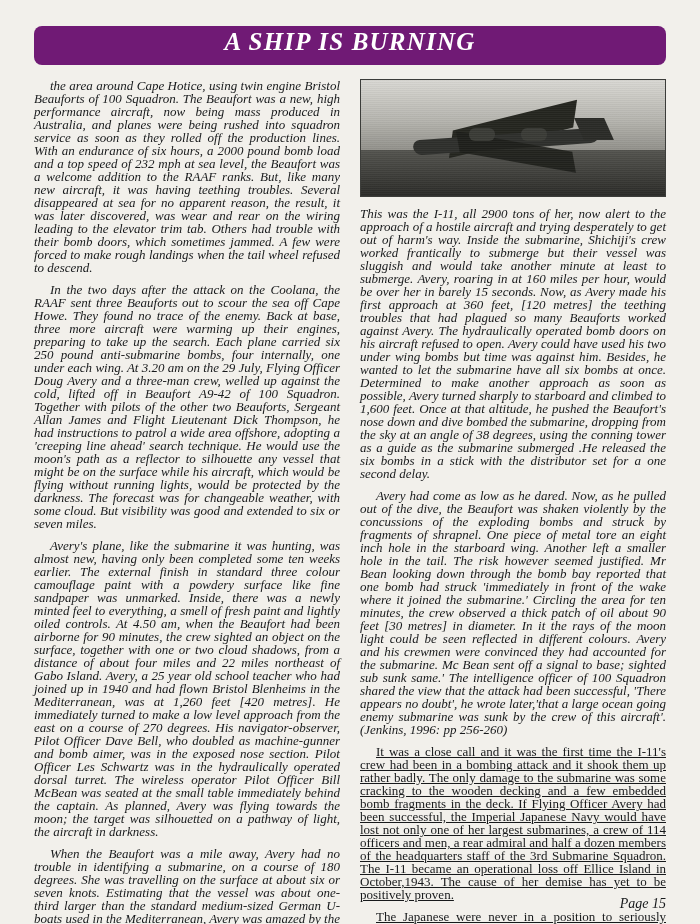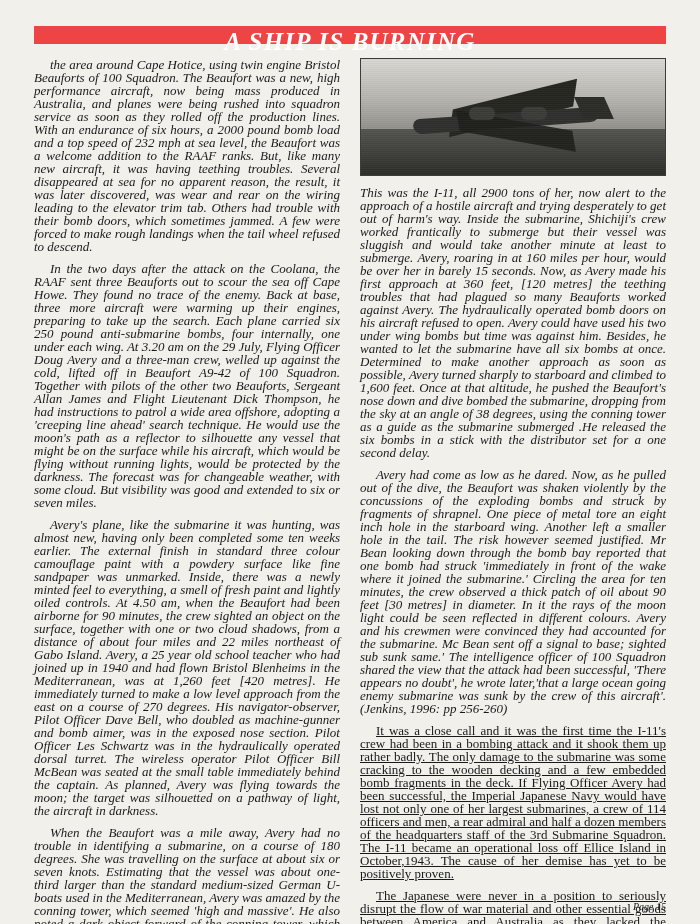--- a/index.html
+++ b/index.html
@@ -23,23 +23,24 @@
   }
   .page-inner {
     position: relative;
     width: 632px;
     height: 880px;
   }
   
   .title-banner {
     position: relative;
     width: 100%;
-    height: 18px;
-    background: #ef4444;
+    height: 39px;
+    background: #701a75;
     margin-bottom: 14px;
+    border-radius: 8px;
   }
   .title-banner .title-text {
     position: absolute;
     left: 0;
     right: 0;
     top: 2px;
     text-align: center;
     color: #ffffff;
     font-family: "Liberation Serif", serif;
     font-weight: bold;
@@ -140,21 +141,21 @@
     left: 0; top: 0; right: 0; bottom: 0;
     background-image:
       repeating-linear-gradient(0deg, rgba(255,255,255,0.035) 0 1px, rgba(0,0,0,0.03) 1px 2px);
     pointer-events: none;
   }
   .footer {
     position: absolute;
     right: 0;
     bottom: -6px;
     font-family: "Liberation Serif", serif;
-    font-size: 10px;
+    font-size: 14px;
     font-style: italic;
     color: #17191b;
   }
   .col-left { }
   .col-right { }
 </style>
 </head>
 <body>
 
 <div class="page">

